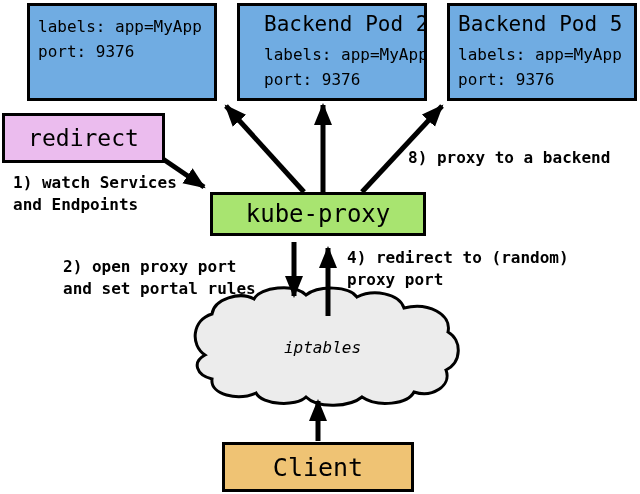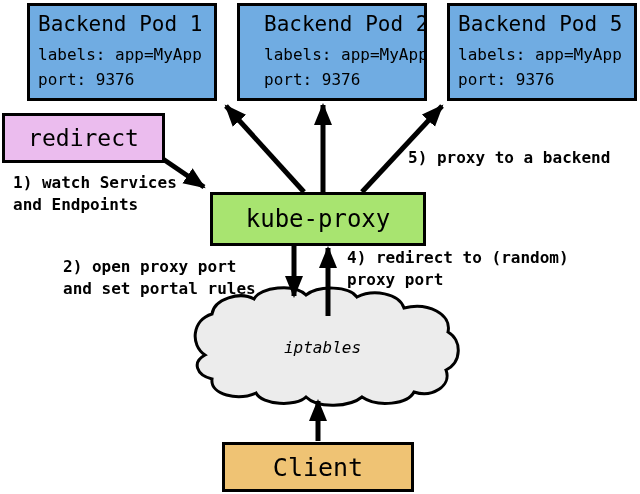--- a/index.html
+++ b/index.html
@@ -48,21 +48,21 @@
     align-items: center;
     justify-content: center;
   }
   #apiserver-box {
     left: 2px; top: 113px;
     width: 163px; height: 50px;
     font-size: 23px;
   }
   #kube-proxy-box {
     left: 210px; top: 192px;
-    width: 216px; height: 54px;
+    width: 216px; height: 44px;
     font-size: 24px;
   }
   #client-box {
     left: 222px; top: 442px;
     width: 192px; height: 50px;
     font-size: 25px;
   }
   .annotation {
     position: absolute;
     font-size: 16px;
@@ -116,21 +116,20 @@
     <line x1="160" y1="157" x2="204" y2="187" stroke="#000000" stroke-width="5" marker-end="url(#ah)"></line>
     <line x1="304" y1="192" x2="226" y2="106" stroke="#000000" stroke-width="5" marker-end="url(#ah)"></line>
     <line x1="323" y1="192" x2="323" y2="105" stroke="#000000" stroke-width="5" marker-end="url(#ah)"></line>
     <line x1="362" y1="192" x2="442" y2="106" stroke="#000000" stroke-width="5" marker-end="url(#ah)"></line>
     <line x1="294" y1="242" x2="294" y2="296" stroke="#000000" stroke-width="5" marker-end="url(#ah)"></line>
     <line x1="328" y1="316" x2="328" y2="248" stroke="#000000" stroke-width="5" marker-end="url(#ah)"></line>
     <line x1="318" y1="441" x2="318" y2="401" stroke="#000000" stroke-width="5" marker-end="url(#ah)"></line>
   </svg>
 
   <div class="box pod" style="left: 27px; background-color: rgb(112, 172, 226);">
-    <div class="pod-title">Backend Pod 1</div>
     <div class="pod-line first">labels: app=MyApp</div>
     <div class="pod-line">port: 9376</div>
   </div>
 
   <div class="box pod" style="left: 237px; background-color: rgb(112, 172, 226); padding-left: 24px;">
     <div class="pod-title">Backend Pod 2</div>
     <div class="pod-line first">labels: app=MyApp</div>
     <div class="pod-line">port: 9376</div>
   </div>
 
@@ -153,15 +152,15 @@
   <div id="client-box" class="box center-label" style="background-color: rgb(239, 195, 116);">
     <span>Client</span>
   </div>
 
   <div id="ann-step1" class="annotation">1) watch Services
 and Endpoints</div>
   <div id="ann-step2" class="annotation">2) open proxy port
 and set portal rules</div>
   <div id="ann-step4" class="annotation">4) redirect to (random)
 proxy port</div>
-  <div id="ann-step5" class="annotation">5) proxy to a backend</div>
+  <div id="ann-step5" class="annotation">8) proxy to a backend</div>
 
 </div>
 
 </body></html>

